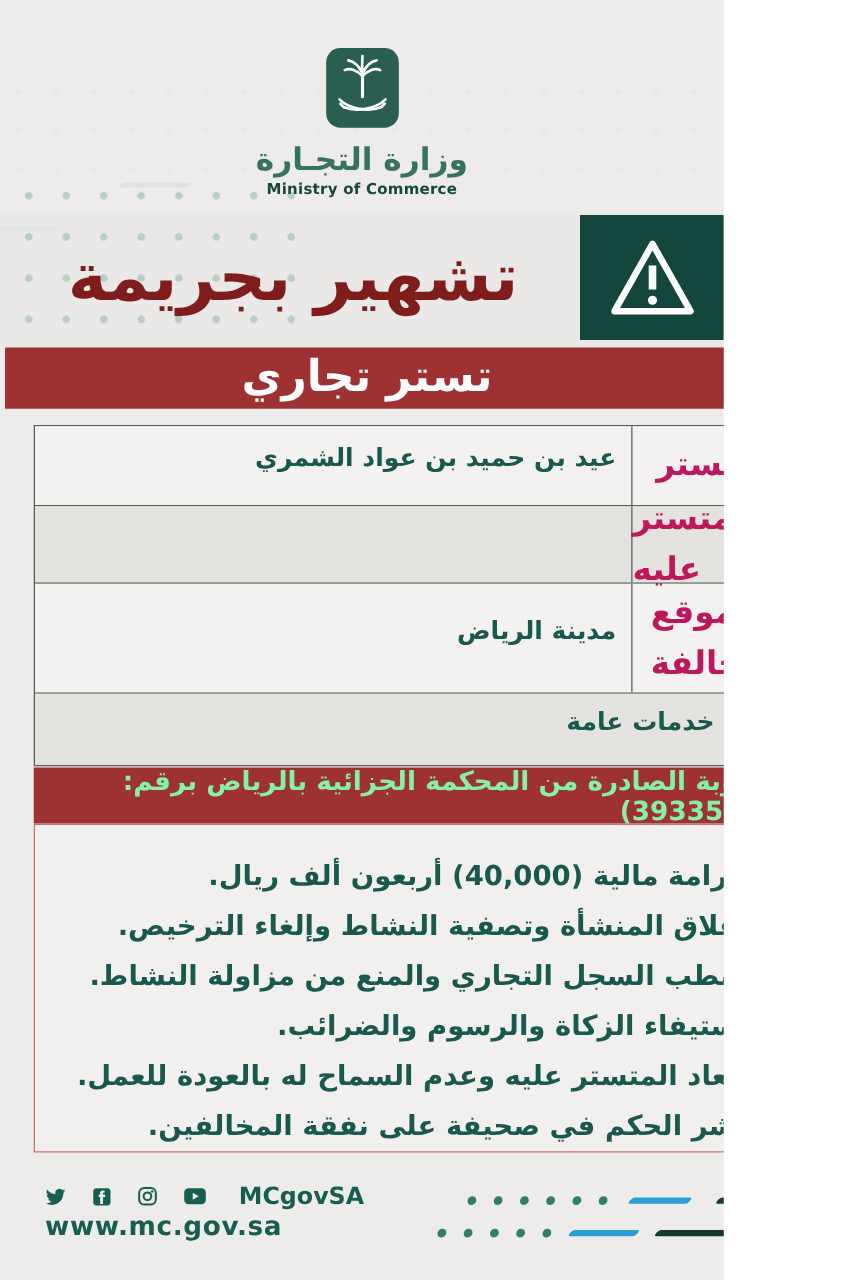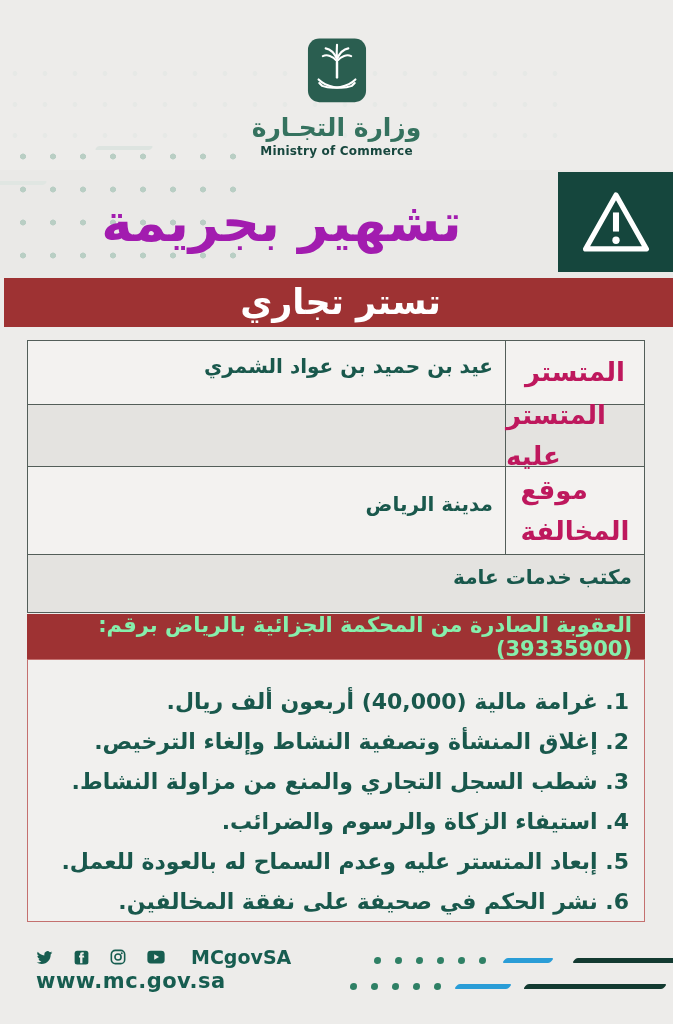--- a/index.html
+++ b/index.html
@@ -1,16 +1,16 @@
 <!DOCTYPE html>
 <html><head>
 <meta charset="utf-8">
 <style>
   html,body{margin:0;padding:0;background:#fff;}
-  .page{position:relative;width:673px;height:1024px;background:#edecea;overflow:hidden;
+  .page{position:relative;width:579px;height:1024px;background:#edecea;overflow:hidden;
         font-family:"DejaVu Sans","Liberation Sans",sans-serif;}
 
   
   .title-band{position:absolute;left:0;top:170px;width:100%;height:108px;background:#eae9e7;}
   .deco-dots-faint{position:absolute;left:0;top:58px;width:560px;height:90px;
         background-image:radial-gradient(circle,#e6e9e6 2px,transparent 2.7px);
         background-size:30px 31px;}
   .deco-dots-title{position:absolute;left:8px;top:140px;width:228px;height:138px;
         background-image:radial-gradient(circle,#b9cec4 2.7px,transparent 3.3px);
         background-size:30px 33px;}
@@ -19,21 +19,21 @@
   .dash-b{left:-8px;top:181px;width:54px;background:#e0e6e2;}
 
   
   .logo-area{position:absolute;top:37px;left:0;width:100%;display:flex;flex-direction:column;
         align-items:center;}
   .ministry-ar{font-size:25px;font-weight:bold;color:#35725f;margin-top:10px;line-height:1;}
   .ministry-en{font-size:12px;font-weight:bold;color:#17473e;margin-top:4px;letter-spacing:.2px;}
 
   
   .page-title{position:absolute;top:180px;left:40px;right:150px;text-align:center;direction:rtl;
-        font-size:53px;font-weight:bold;color:#a21caf;line-height:86px;}
+        font-size:53px;font-weight:bold;color:#7f1d1d;line-height:86px;}
   .warn-box{position:absolute;top:172px;right:0;width:115px;height:100px;background:#15463d;
         display:flex;align-items:center;justify-content:center;}
 
   
   .banner{position:absolute;top:278px;left:4px;width:100%;height:49px;background:#9e3233;
         color:#fff;font-size:35px;font-weight:bold;direction:rtl;text-align:center;line-height:49px;}
 
   
   .info-table{position:absolute;left:27px;top:340px;width:618px;direction:rtl;
         border:1px solid #535e59;border-bottom:none;box-sizing:border-box;}

